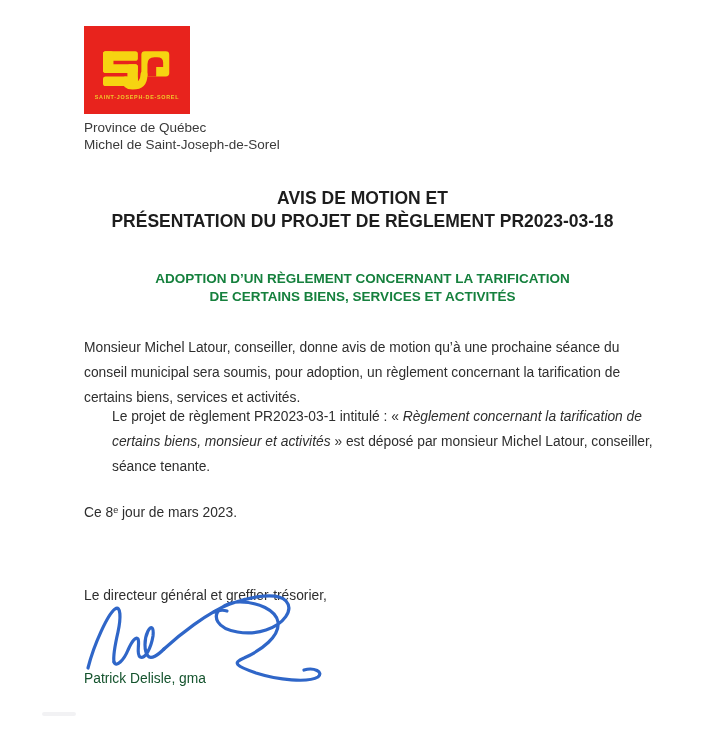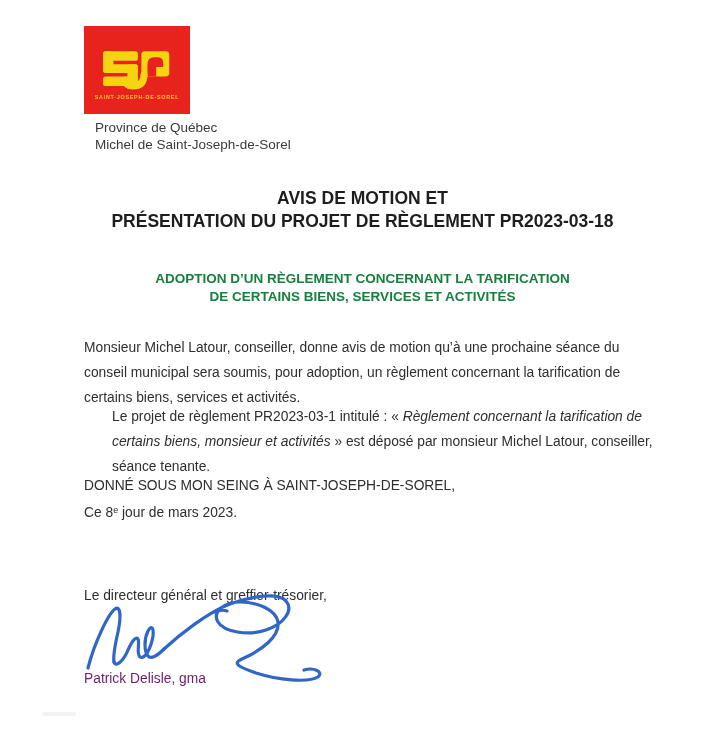--- a/index.html
+++ b/index.html
@@ -38,21 +38,20 @@
     color: #f0c92a;
   }
 
   
   .org-lines {
     position: absolute;
     left: 84px; top: 119px;
     font-size: 13.5px;
     line-height: 17px;
     color: #3a3a3a;
-    margin-left: 11px;
   }
 
   
   .doc-title {
     position: absolute;
     left: 0; right: 0; top: 187px;
     text-align: center;
     font-size: 17.5px;
     font-weight: bold;
     line-height: 22.5px;
@@ -96,21 +95,21 @@
   .signature-svg {
     position: absolute;
     left: 78px; top: 592px;
     width: 270px; height: 105px;
     pointer-events: none;
   }
   .signoff-name {
     position: absolute;
     left: 84px; top: 671px;
     font-size: 13.8px;
-    color: #701a75;
+    color: #14532d;
   }
 
   .scan-artifact {
     position: absolute;
     left: 42px; top: 712px;
     width: 34px; height: 4px;
     border-radius: 2px;
     background: #e9e9ec;
     opacity: 0.6;
   }
@@ -150,21 +149,21 @@
 
   <div class="doc-subtitle">ADOPTION D’UN RÈGLEMENT CONCERNANT LA TARIFICATION
 DE CERTAINS BIENS, SERVICES ET ACTIVITÉS</div>
 
   <div class="body-text para-1 pre">Monsieur Michel Latour, conseiller, donne avis de motion qu’à une prochaine séance du
 conseil municipal sera soumis, pour adoption, un règlement concernant la tarification de
 certains biens, services et activités.</div>
 
   <div class="body-text para-2"><span>Le projet de règlement PR2023-03-1 intitulé : « </span><span class="em">Règlement concernant la tarification de</span><br><span class="em">certains biens, monsieur et activités</span><span> » est déposé par monsieur Michel Latour, conseiller,</span><br><span>séance tenante.</span></div>
 
-  <div class="body-text closing"><span>DONNÉ SOUS MON SEING À SAINT-JOSEPH-DE-SOREL,</span><br><span>Ce 8</span><sup>e</sup><span> jour de mars 2023.</span></div>
+  <div class="body-text closing"><br><span>Ce 8</span><sup>e</sup><span> jour de mars 2023.</span></div>
 
   <div class="signoff-role">Le directeur général et greffier-trésorier,</div>
 
   <svg class="signature-svg" viewBox="0 0 270 105">
     <g fill="none" stroke="#2f66c8" stroke-width="3.2" stroke-linecap="round" stroke-linejoin="round">
       <path d="M10 76 C16 52 30 22 37 17 C43 13 43 26 40 40 C37 53 35 64 36 70"></path>
       <path d="M36 70 C38 76 46 68 50 58 C54 49 58 44 60 47 C62 51 58 62 62 65 C67 68 73 56 75 44 C76 35 73 33 70 39 C66 47 66 59 70 64 C73 68 80 63 86 57"></path>
       <path d="M86 57 C100 44 130 20 152 12 C174 4 200 0 208 9 C216 18 206 32 188 38 C170 44 146 40 140 30 C134 20 146 10 162 10 C180 10 198 18 200 30 C202 44 184 58 166 66 C154 71 158 74 178 81 C200 88 230 91 240 85 C246 80 236 75 226 78"></path>
       <path d="M136 20 C141 18 146 18 149 19"></path>
     </g>

